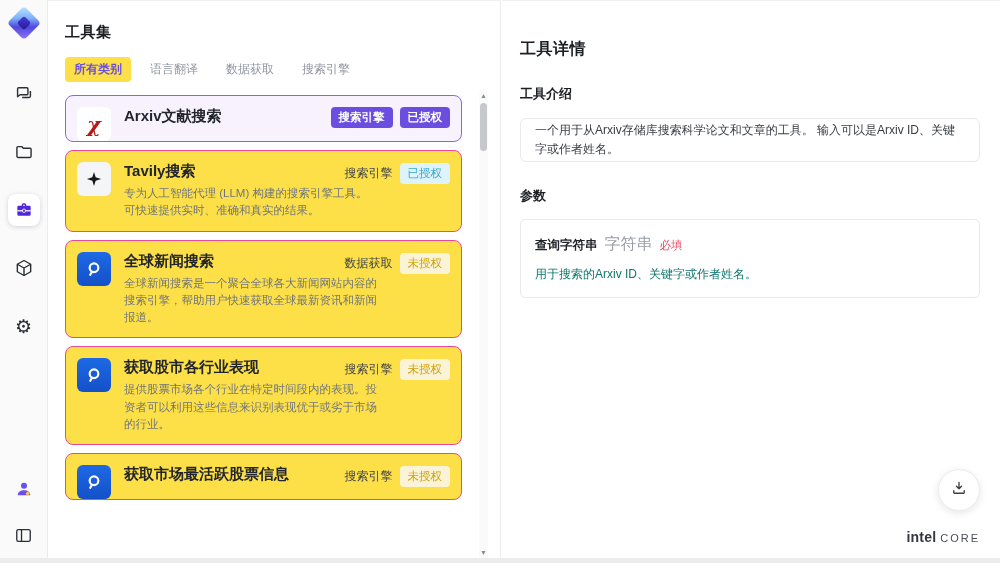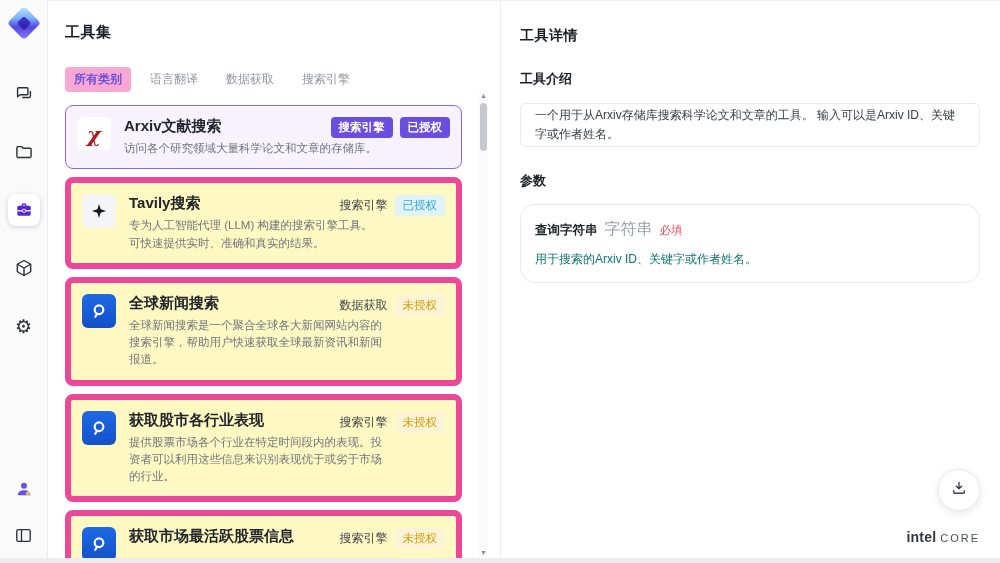--- a/index.html
+++ b/index.html
@@ -19,28 +19,28 @@
     border-radius:8px; cursor:pointer; }
   .nav-btn.active { background:#fff; box-shadow:0 1px 5px rgba(40,30,90,.18); }
   .nav-btn svg { display:block; }
   .gear-glyph { font-size:19px; color:#2b2f36; line-height:1; }
   .rail-bottom { position:absolute; bottom:12px; left:0; right:0;
     display:flex; flex-direction:column; align-items:center; gap:14px; }
 
   
   .main { position:absolute; left:48px; top:0; width:453px; bottom:0; background:#fff;
     border-right:1px solid #ececee; border-top:1px solid #f1f1f2; padding:14px 26px 0 17px; }
-  .page-title { font-size:15px; font-weight:700; margin:8px 0 25px; letter-spacing:.5px; }
+  .page-title { font-size:15px; font-weight:700; margin:8px 0 15px; letter-spacing:.5px; }
   .tabs { display:flex; align-items:center; gap:10px; margin-bottom:13px; }
   .tab { font-size:12px; color:#9296a0; padding:4px 9px; border-radius:4px; cursor:pointer; white-space:nowrap; }
-  .tab.active { background:#f9a8d4; color:#6a4ee0; font-weight:700;font-family:Liberation Serif, serif; }
+  .tab.active { background:#fde047; color:#6a4ee0; font-weight:700;font-family:Liberation Serif, serif; }
   .tool-list { height:470px; overflow:hidden; padding-right:12px; }
 
-  .tool-row { position:relative; border:6px solid #ec4899; border-radius:8px;
-    padding:11px 12px 11px 58px; margin-bottom:8px; background:#fef9c3; cursor:pointer; }
+  .tool-row { position:relative; border:1px solid #ec4899; border-radius:8px;
+    padding:11px 12px 11px 58px; margin-bottom:8px; background:#fde047; cursor:pointer; }
   .tool-row.selected { border:1.5px solid #8a63f2; background:#f7f2fe; }
   .tool-icon { position:absolute; left:11px; top:11px; width:34px; height:34px; border-radius:6px;
     display:flex; align-items:center; justify-content:center; }
   .tool-icon.white { background:#fff; }
   .tool-icon.lt { background:#f4f5f7; }
   .tool-icon.blue { background:linear-gradient(180deg,#1d6ae5,#1450c8); }
   .arxiv-x { font-family:"DejaVu Serif", serif; font-style:italic; font-weight:700;
     font-size:21px; color:#b31b1b; line-height:1; }
   .tool-name { font-size:15px; font-weight:700; color:#22252b; margin-bottom:4px; }
   .tool-desc { font-size:11.5px; color:#70757d; line-height:1.5; max-width:254px; }
@@ -56,25 +56,25 @@
     background:#fafafa; border-radius:4px; }
   .sb-arrow { position:absolute; left:0; right:0; text-align:center; font-size:7px; color:#8a8d94;
     line-height:10px; cursor:pointer; }
   .sb-arrow.up { top:2px; } .sb-arrow.down { bottom:2px; }
   .sb-thumb { position:absolute; left:1px; width:7px; top:14px; height:48px;
     background:#c6c8cd; border-radius:4px; cursor:grab; }
 
   
   .detail { position:absolute; left:502px; right:0; top:0; bottom:0; background:#fff;
     border-top:1px solid #f1f1f2; padding:14px 20px 0 18px; }
-  .detail-title { font-size:14px; font-weight:700; margin:12px 0 0; letter-spacing:.5px; }
+  .detail-title { font-size:16px; font-weight:700; margin:24px 0 0; letter-spacing:.5px; }
   .section-head { font-size:13px; font-weight:700; margin-top:25px; }
   .intro-box { border:1px solid #e9e9eb; border-radius:6px; padding:2px 14px; margin-top:15px;
     font-size:12px; color:#383d44; line-height:1.6; }
-  .param-card { border:1px solid #e9e9eb; border-radius:15px; padding:14px; margin-top:14px; }
+  .param-card { border:1px solid #e9e9eb; border-radius:5px; padding:14px; margin-top:14px; }
   .param-head { display:flex; align-items:baseline; gap:7px; }
   .param-name { font-size:12.5px; font-weight:700; color:#22252b; }
   .param-type { font-size:16px; color:#989da6; }
   .param-required { font-size:11.5px; color:#e64c65;text-align:right; }
   .param-desc { font-size:12px; color:#0f766e; margin-top:11px; }
 
   
   .fab { position:absolute; right:20px; bottom:52px; width:42px; height:42px; border-radius:50%;
     background:#fff; border:1px solid #ececee; box-shadow:0 2px 8px rgba(0,0,0,.10);
     display:flex; align-items:center; justify-content:center; cursor:pointer; z-index:6; }
@@ -159,21 +159,20 @@
     <span class="tab">搜索引擎</span>
   </div>
 
   <div class="tool-list">
 
     <div class="tool-row selected">
       <div class="tool-icon white">
         <span class="arxiv-x">χ</span>
       </div>
       <div class="tool-name">Arxiv文献搜索</div>
-      <div class="tool-desc">访问各个研究领域大量科学论文和文章的存储库。</div>
       <div class="row-badges">
         <span class="badge solid">搜索引擎</span>
         <span class="badge solid">已授权</span>
       </div>
     </div>
 
     <div class="tool-row">
       <div class="tool-icon lt">
         <svg width="20" height="20" viewBox="0 0 24 24">
             <path d="M12 3.5 14 10l6.5 2L14 14l-2 6.5L10 14 3.5 12 10 10Z" fill="#17181a"></path>

